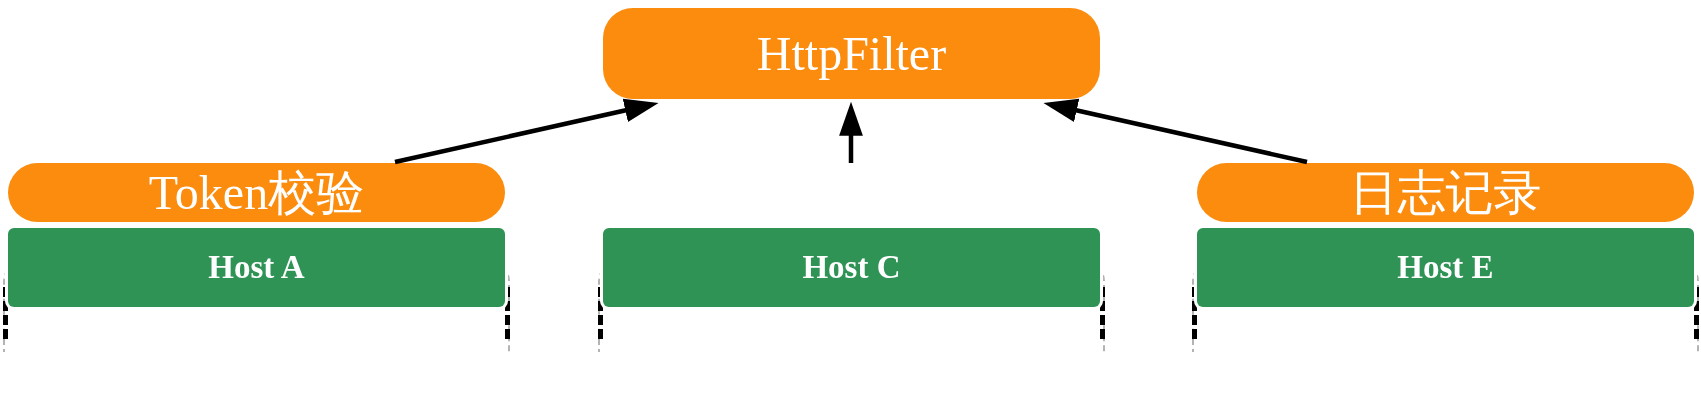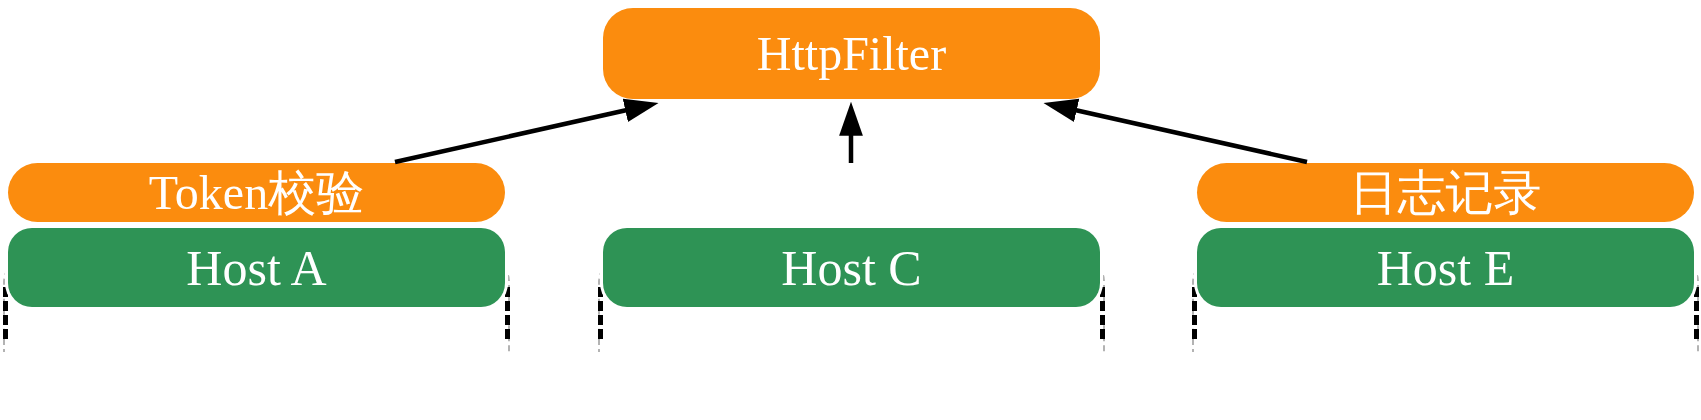--- a/index.html
+++ b/index.html
@@ -22,22 +22,23 @@
   }
   .group{position:absolute;top:163px;width:497px;height:236px;}
   .g-header{
     left:0;right:0;top:0;height:59px;
     background:var(--node-orange,#FB8C0E);
     border-radius:30px;font-size:48px;z-index:2;
   }
   .host{
     left:0;right:0;height:79px;
     background:var(--node-green,#2E9355);
-    border-radius:24px;font-size:50px;z-index:1;
+    border-radius:6px;font-size:33px;z-index:1;
     box-shadow:0 0 0 3px #fff;
+    font-weight:bold;
   }
   .host-a{top:65px;}
   .host-b{top:157px;}
   .frame{
     position:absolute;left:-5px;right:-5px;top:100px;bottom:-8px;
     border:2px dashed var(--frame-gray,#B3B3B3);
     border-radius:18px;z-index:0;
   }
   .gap-dash{position:absolute;top:124px;height:52px;width:0;z-index:0;}
   .gap-dash-l{left:-5px;border-left:5px dashed var(--arrow-black,#000);}

